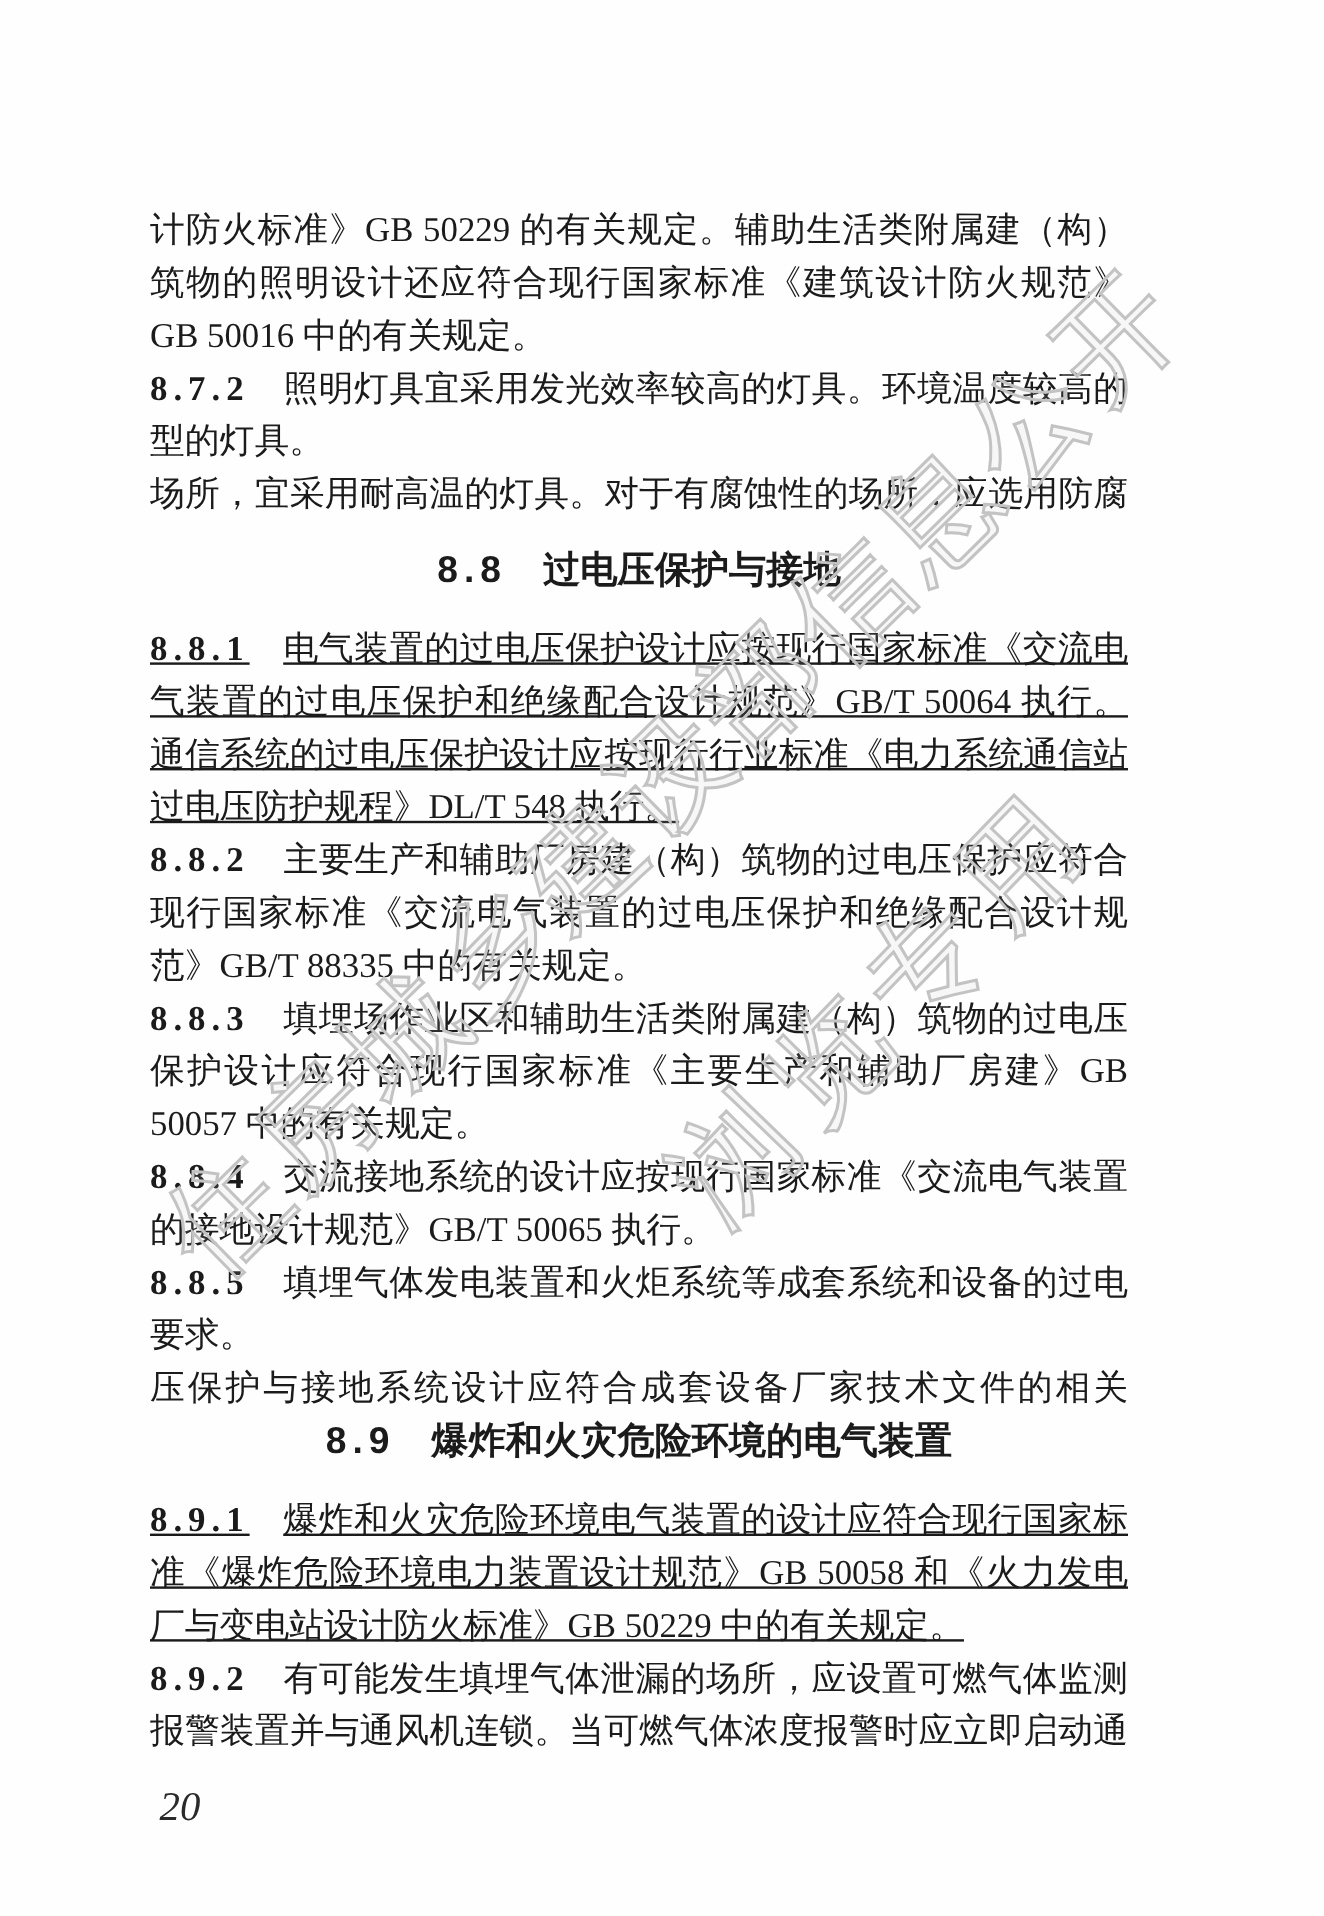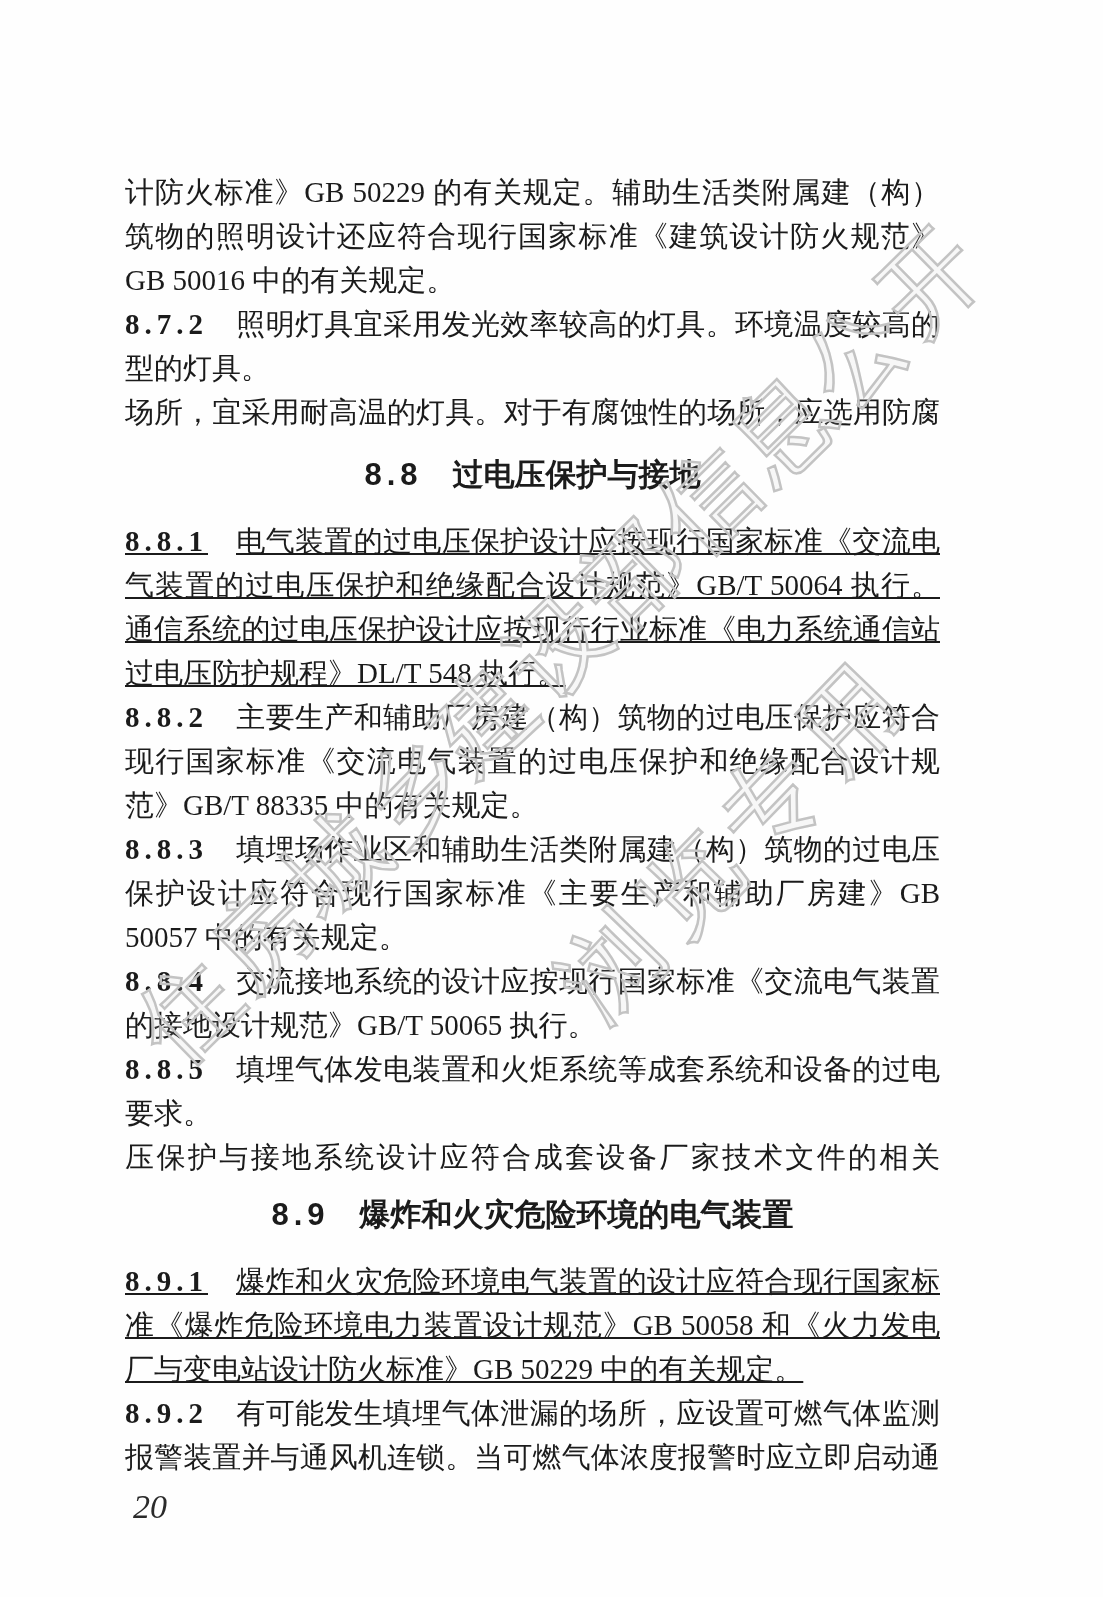--- a/index.html
+++ b/index.html
@@ -28,21 +28,21 @@
   }
   .heading{
     text-align:center;
     font-family:"Liberation Sans","DejaVu Sans",sans-serif;
     font-weight:bold;
     font-size:31px;
     line-height:44px;
   }
   .heading .h-num{letter-spacing:5px;padding-right:30px;}
   .heading-88{margin-top:19px;}
-  .heading-89{margin-top:14px;}
+  .heading-89{}
   .after-heading{margin-top:22px;text-decoration:underline;}
   .page-number{
     position:absolute;
     left:133px;top:1488px;
     font-style:italic;
     font-size:34px;
     color:#2a2a2a;
   }
   .watermark{
     position:absolute;

